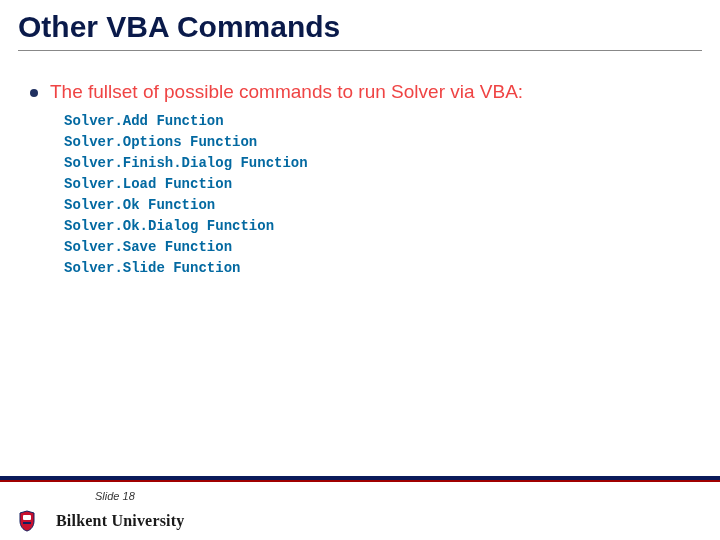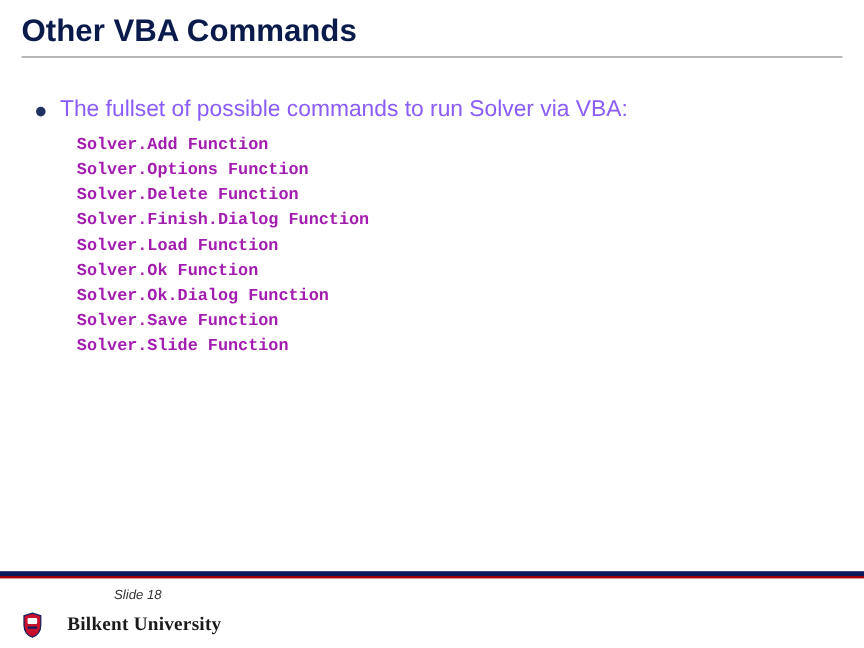--- a/index.html
+++ b/index.html
@@ -17,21 +17,21 @@
     width: 720px;
     height: 540px;
     position: relative;
     box-sizing: border-box;
   }
   .title {
     position: absolute;
     top: 10px;
     left: 18px;
     right: 18px;
-    font-size: 26px;
+    font-size: 30px;
     font-weight: 700;
     color: #0a1a4a;
     padding-bottom: 6px;
     border-bottom: 1px solid #888;
   }
   .body {
     position: absolute;
     top: 80px;
     left: 30px;
     right: 30px;
@@ -46,29 +46,29 @@
     width: 8px;
     height: 8px;
     border-radius: 4px;
     background: #203060;
     margin-top: 9px;
     margin-right: 12px;
   }
   .bullet-text {
     font-size: 19px;
     line-height: 1.3;
-    color: #8b5cf6;
+    color: #ef4444;
   }
   .code-list {
     margin-left: 34px;
     margin-top: 6px;
     font-family: "Courier New", Courier, monospace;
     font-size: 14px;
     line-height: 1.5;
-    color: #a21caf;
+    color: #0369a1;
     font-weight: bold;
   }
   .footer-bar {
     position: absolute;
     left: 0;
     right: 0;
     bottom: 58px;
     height: 6px;
     background: linear-gradient(to bottom, #0a1a5a 0%, #0a1a5a 60%, #a00000 60%, #a00000 100%);
   }
@@ -109,21 +109,20 @@
   <div class="title">Other VBA Commands</div>
 
   <div class="body">
     <div class="bullet-row">
       <div class="bullet-dot"></div>
       <div class="bullet-text">The fullset of possible commands to run Solver via VBA:</div>
     </div>
     <div class="code-list">
       <div>Solver.Add Function</div>
       <div>Solver.Options Function</div>
-      <div>Solver.Delete Function</div>
       <div>Solver.Finish.Dialog Function</div>
       <div>Solver.Load Function</div>
       <div>Solver.Ok Function</div>
       <div>Solver.Ok.Dialog Function</div>
       <div>Solver.Save Function</div>
       <div>Solver.Slide Function</div>
     </div>
   </div>
 
   <div class="footer-bar"></div>

